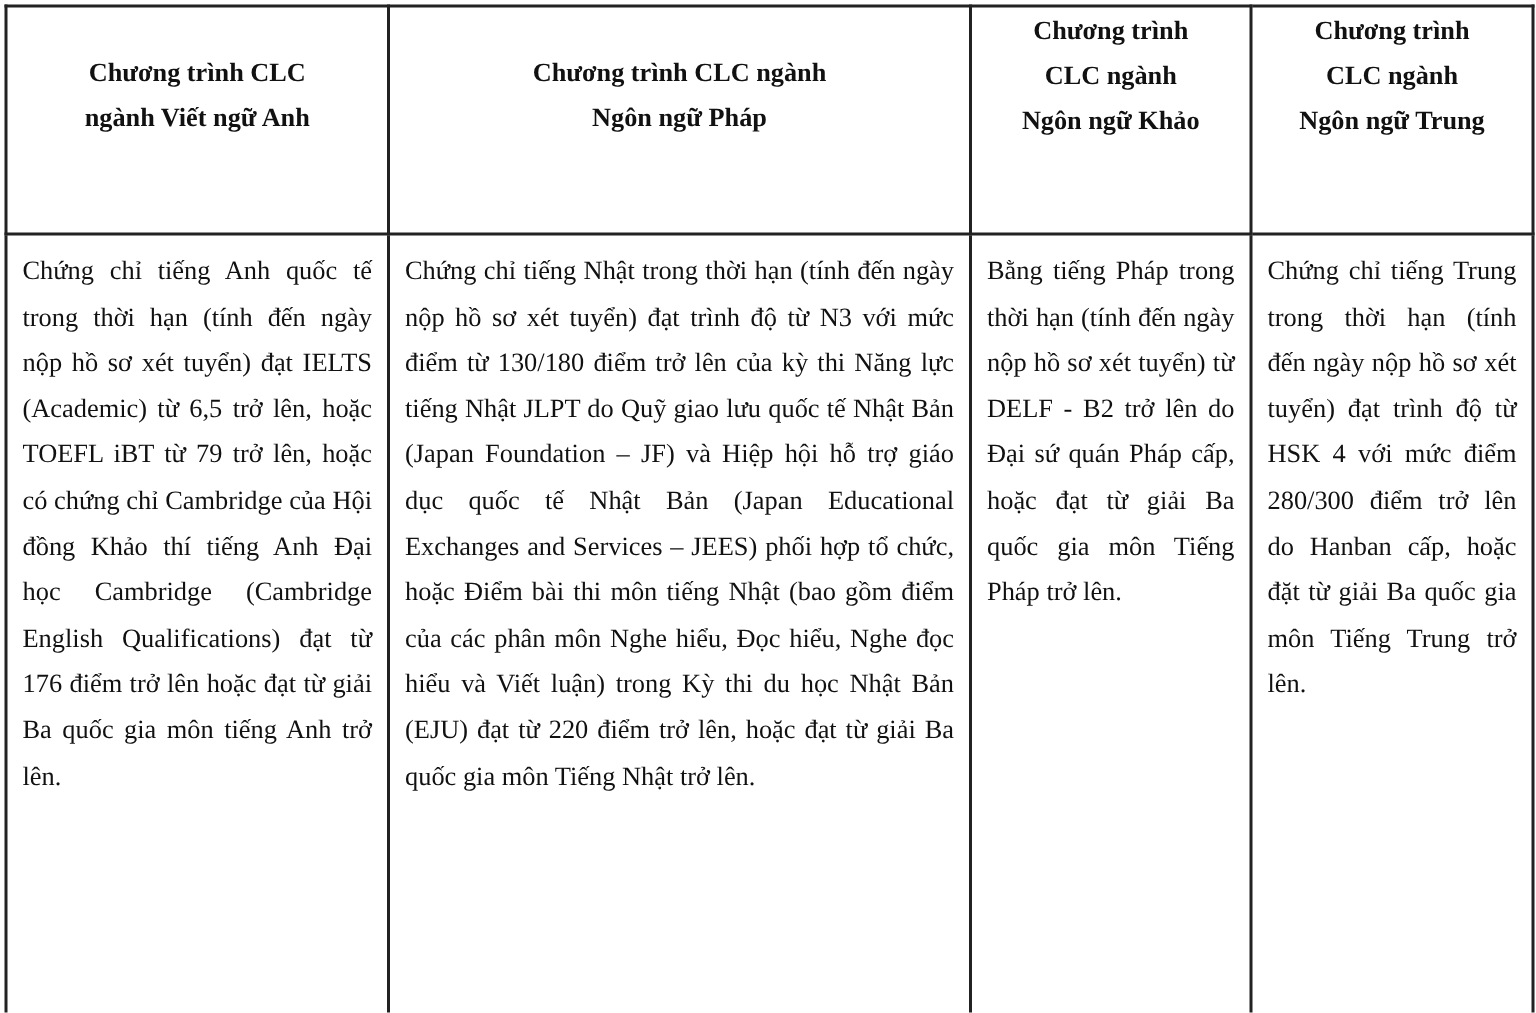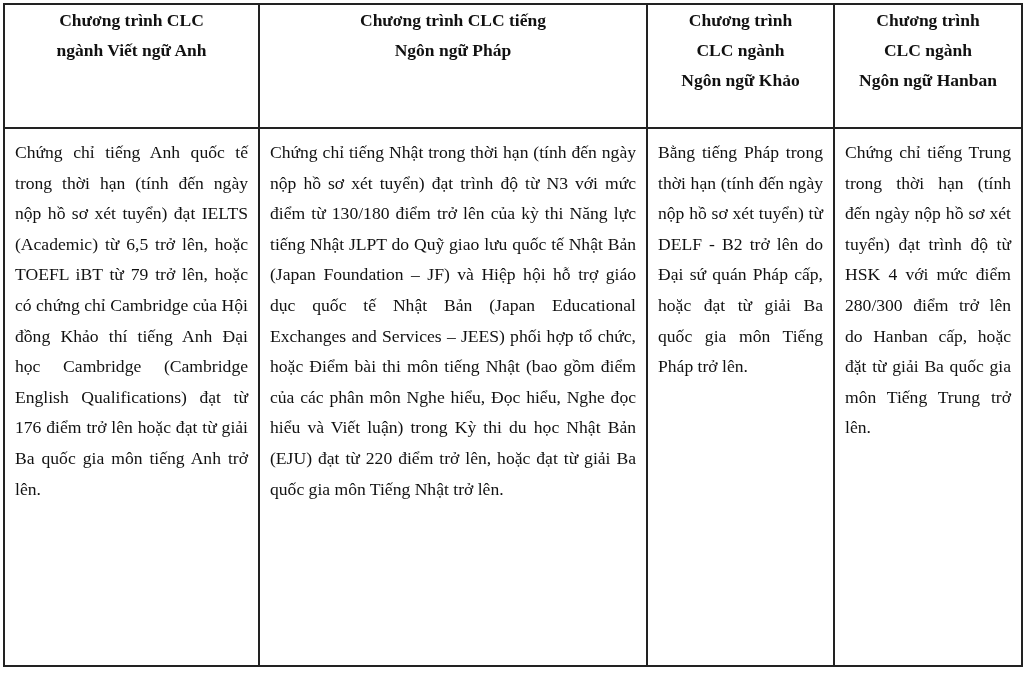--- a/index.html
+++ b/index.html
@@ -37,20 +37,21 @@
       padding: 0 6px;
     }
     .doc-table th .hdr {
       display: block;
     }
     .doc-table th.hdr-top {
       vertical-align: top;
     }
     .doc-table th.hdr-mid {
       vertical-align: top;
+      padding-top: 28px;
     }
     .doc-table td {
       height: 528px;
       font-size: 17.6px;
       line-height: 30.6px;
       text-align: justify;
       padding: 8px 10px 0 10px;
     }
     .col1 { width: 255px; }
     .col2 { width: 388px; }
@@ -67,32 +68,32 @@
     <col class="col3">
     <col class="col4">
   </colgroup>
   <thead>
     <tr>
       <th class="hdr-mid">
         <span class="hdr">Chương trình CLC</span>
         <span class="hdr">ngành Viết ngữ Anh</span>
       </th>
       <th class="hdr-mid">
-        <span class="hdr">Chương trình CLC tiếng</span>
+        <span class="hdr">Chương trình CLC ngành</span>
         <span class="hdr">Ngôn ngữ Pháp</span>
       </th>
       <th class="hdr-top">
         <span class="hdr">Chương trình</span>
         <span class="hdr">CLC ngành</span>
         <span class="hdr">Ngôn ngữ Khảo</span>
       </th>
       <th class="hdr-top">
         <span class="hdr">Chương trình</span>
         <span class="hdr">CLC ngành</span>
-        <span class="hdr">Ngôn ngữ Hanban</span>
+        <span class="hdr">Ngôn ngữ Trung</span>
       </th>
     </tr>
   </thead>
   <tbody>
     <tr>
       <td>Chứng chỉ tiếng Anh quốc tế trong thời hạn (tính đến ngày nộp hồ sơ xét tuyển) đạt IELTS (Academic) từ 6,5 trở lên, hoặc TOEFL iBT từ 79 trở lên, hoặc có chứng chỉ Cambridge của Hội đồng Khảo thí tiếng Anh Đại học Cambridge (Cambridge English Qualifications) đạt từ 176 điểm trở lên hoặc đạt từ giải Ba quốc gia môn tiếng Anh trở lên.</td>
       <td>Chứng chỉ tiếng Nhật trong thời hạn (tính đến ngày nộp hồ sơ xét tuyển) đạt trình độ từ N3 với mức điểm từ 130/180 điểm trở lên của kỳ thi Năng lực tiếng Nhật JLPT do Quỹ giao lưu quốc tế Nhật Bản (Japan Foundation – JF) và Hiệp hội hỗ trợ giáo dục quốc tế Nhật Bản (Japan Educational Exchanges and Services – JEES) phối hợp tổ chức, hoặc Điểm bài thi môn tiếng Nhật (bao gồm điểm của các phân môn Nghe hiểu, Đọc hiểu, Nghe đọc hiểu và Viết luận) trong Kỳ thi du học Nhật Bản (EJU) đạt từ 220 điểm trở lên, hoặc đạt từ giải Ba quốc gia môn Tiếng Nhật trở lên.</td>
       <td>Bằng tiếng Pháp trong thời hạn (tính đến ngày nộp hồ sơ xét tuyển) từ DELF - B2 trở lên do Đại sứ quán Pháp cấp, hoặc đạt từ giải Ba quốc gia môn Tiếng Pháp trở lên.</td>
       <td>Chứng chỉ tiếng Trung trong thời hạn (tính đến ngày nộp hồ sơ xét tuyển) đạt trình độ từ HSK 4 với mức điểm 280/300 điểm trở lên do Hanban cấp, hoặc đặt từ giải Ba quốc gia môn Tiếng Trung trở lên.</td>
     </tr>

